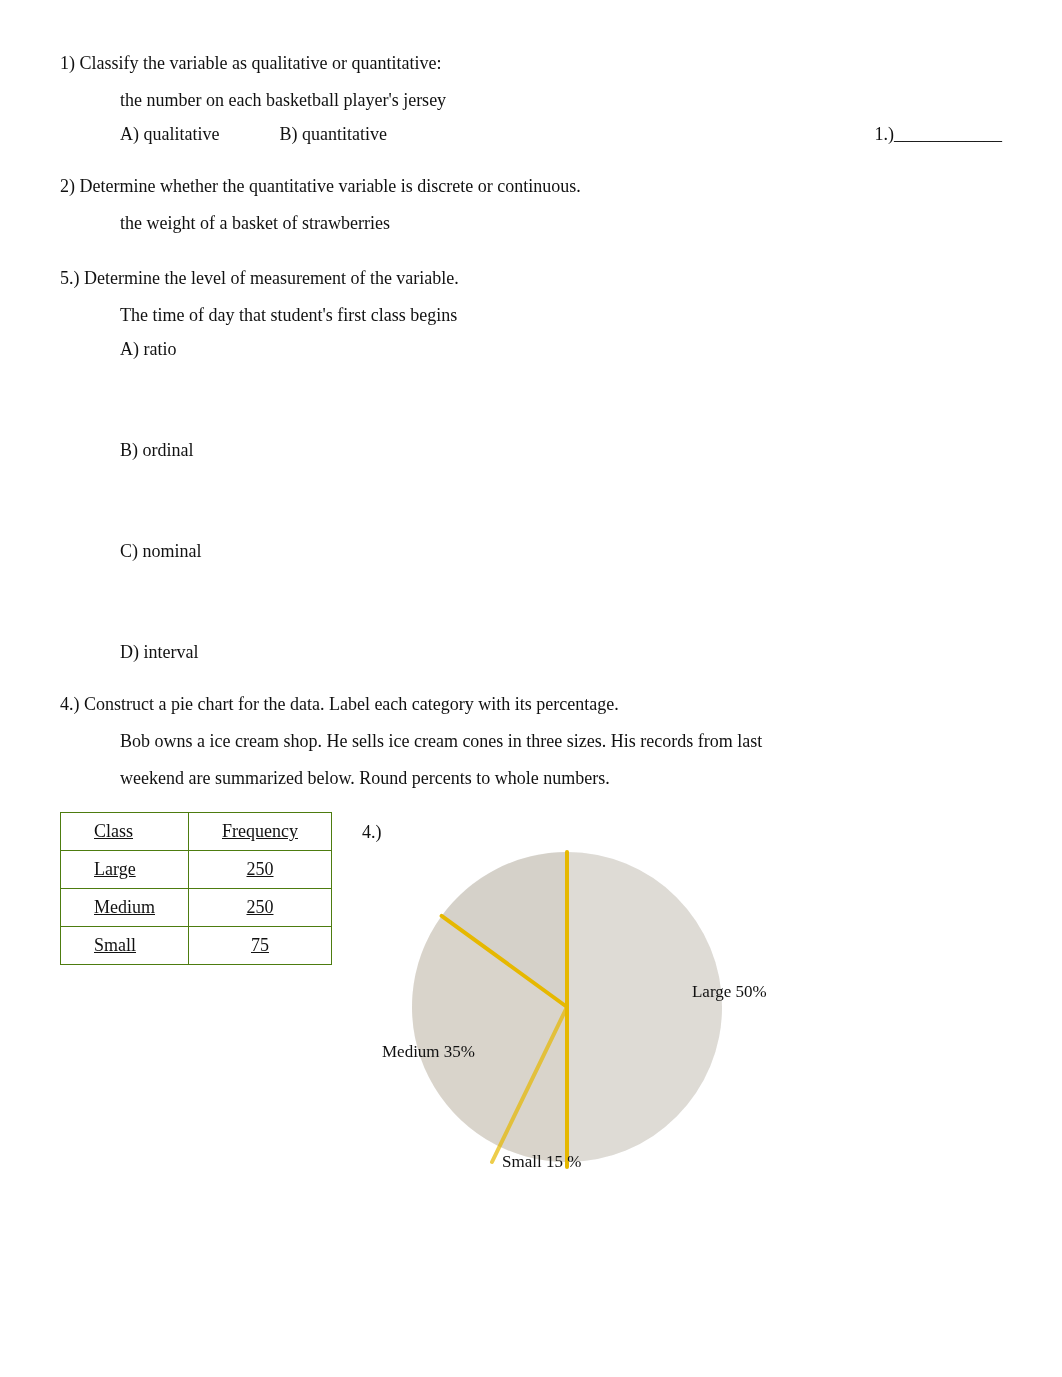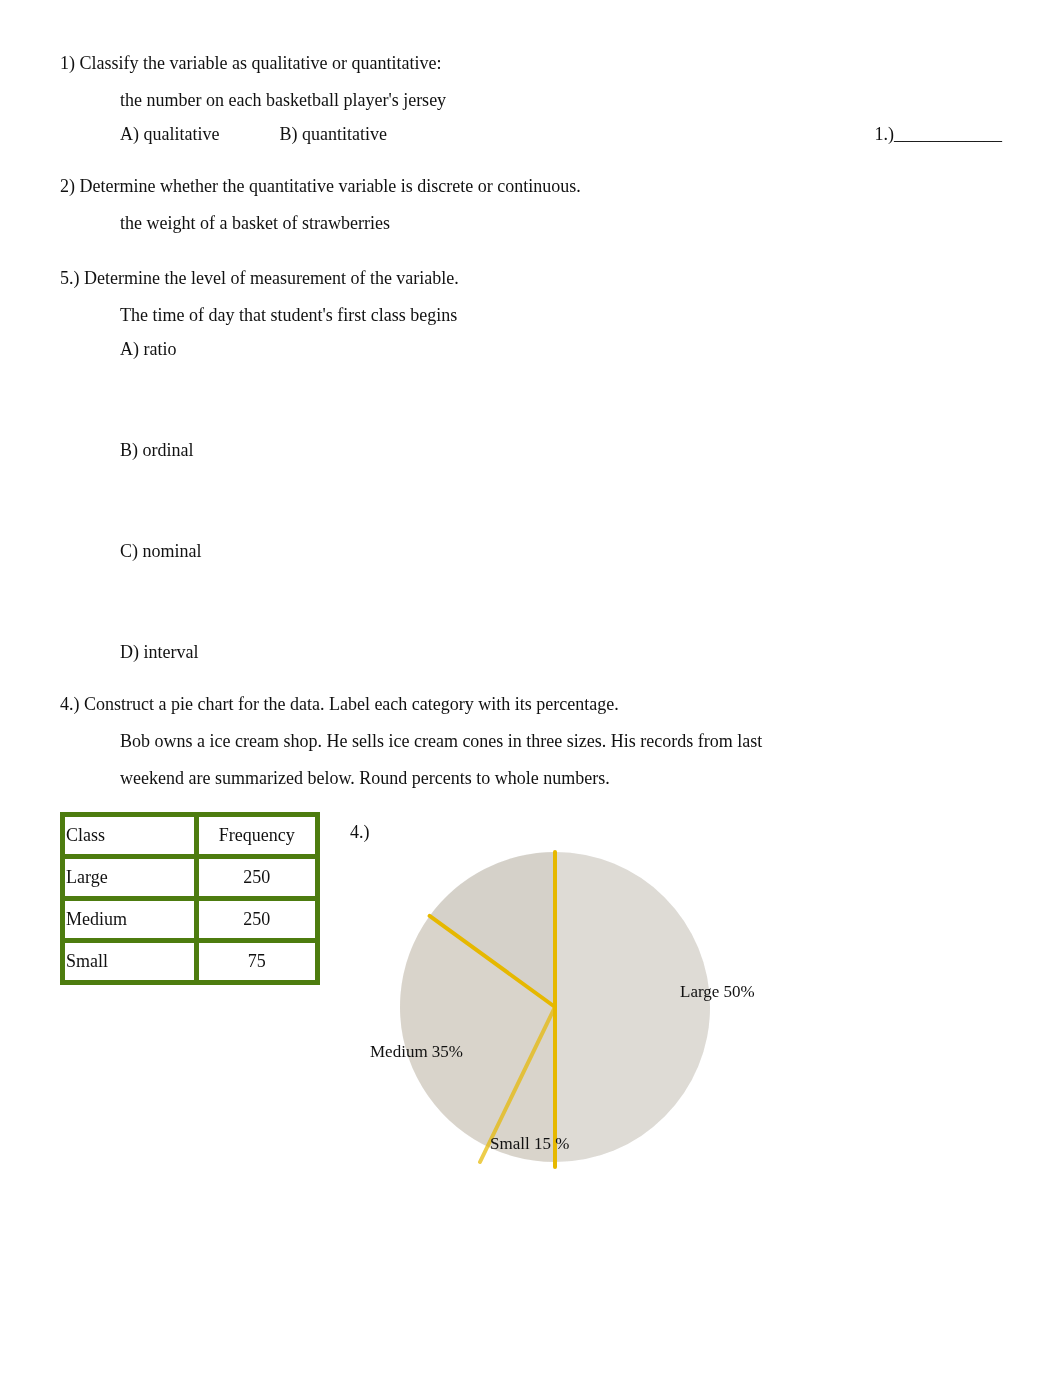--- a/index.html
+++ b/index.html
@@ -46,23 +46,24 @@
       display: flex;
       gap: 30px;
       margin-top: 20px;
       align-items: flex-start;
     }
     .data-table {
       border-collapse: collapse;
       min-width: 260px;
     }
     .data-table td {
-      border: 5px solid #4d7c0f;
-      padding: 8px 1px;
+      border: 1px solid #4d7c0f;
+      padding: 8px 33px;
       font-size: 18px;
+      text-decoration: underline;
     }
     .data-table td:first-child {
       min-width: 110px;
     }
     .data-table td:last-child {
       text-align: center;
       min-width: 100px;
       margin-top: 40px;
     }
     
@@ -92,21 +93,21 @@
       font-size: 17px;
     }
     .label-large {
       position: absolute;
       top: 170px;
       left: 330px;
       font-size: 17px;
     }
     .label-small {
       position: absolute;
-      top: 322px;
+      top: 340px;
       left: 140px;
       font-size: 17px;
     }
     
   </style>
 </head>
 <body>
 
 <div class="question-block">
   <div class="question-line">1) Classify the variable as qualitative or quantitative:</div>

